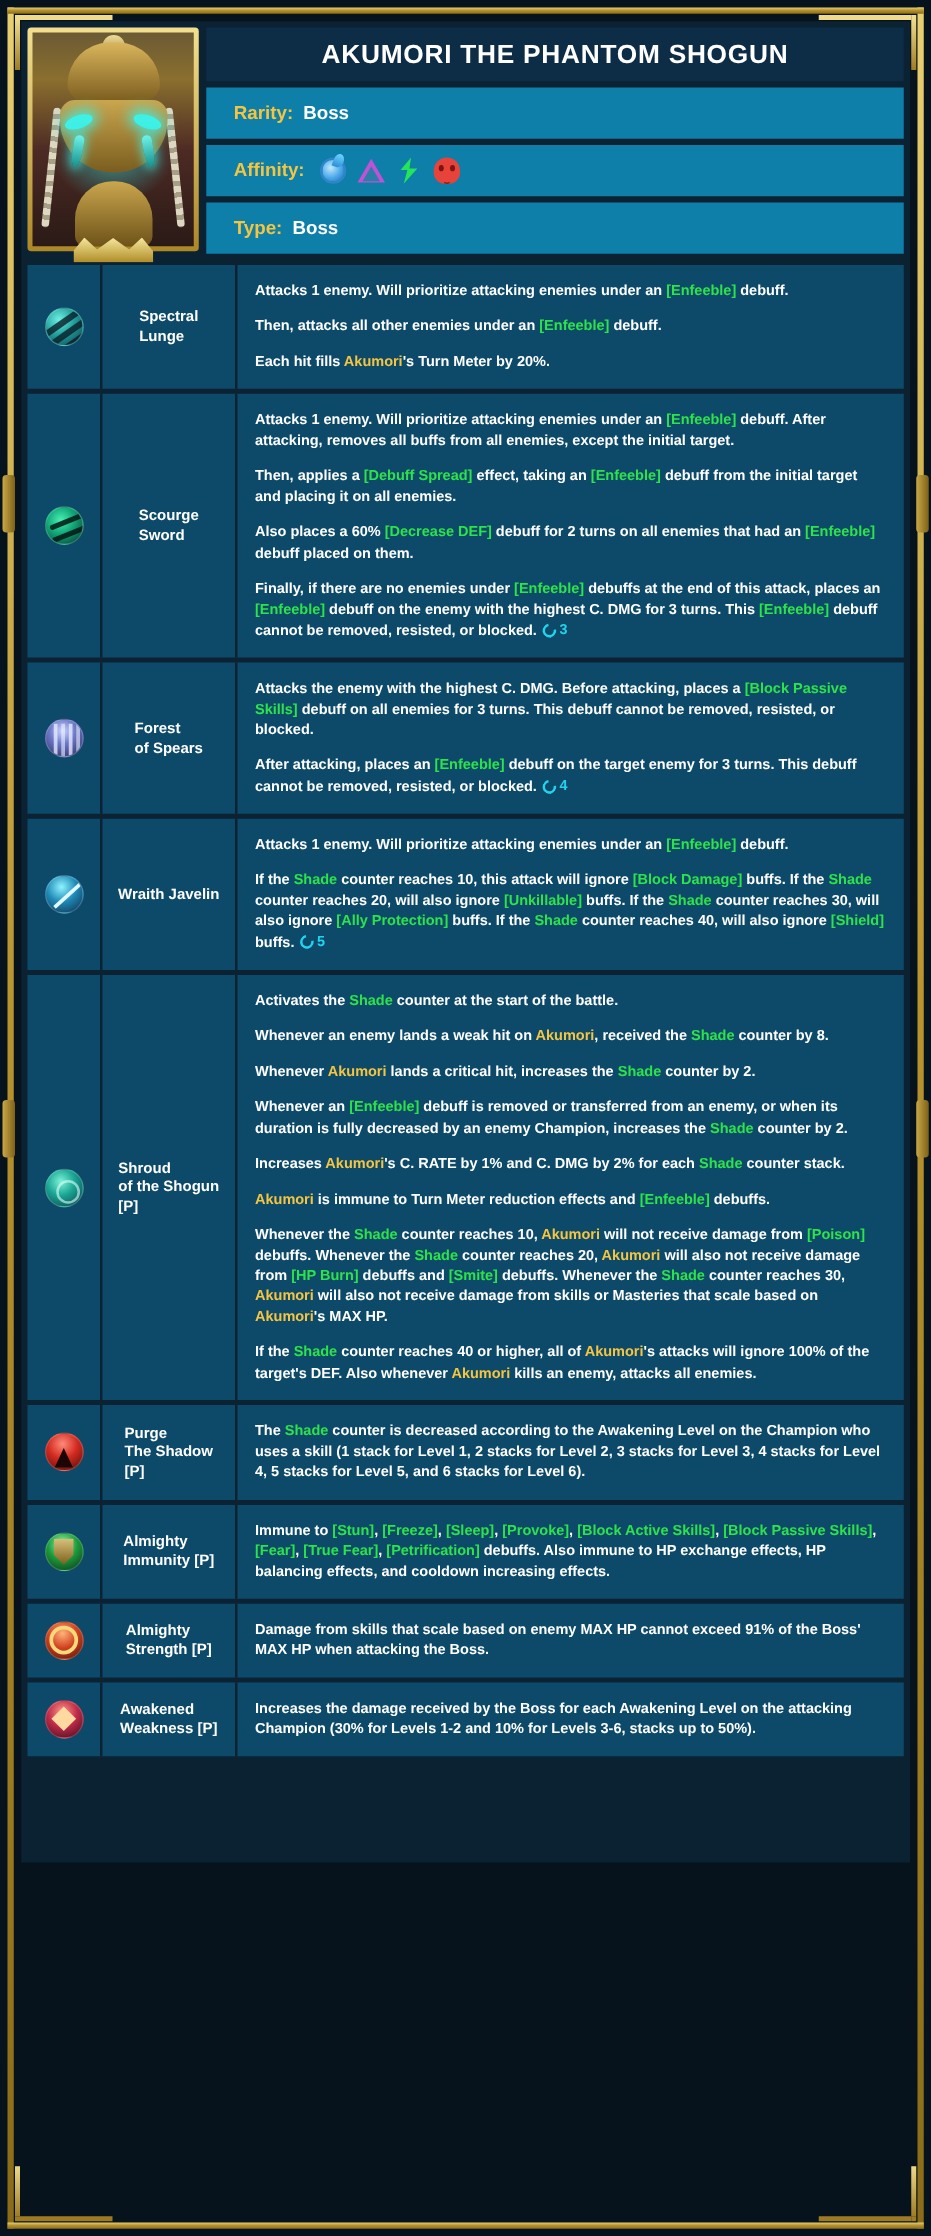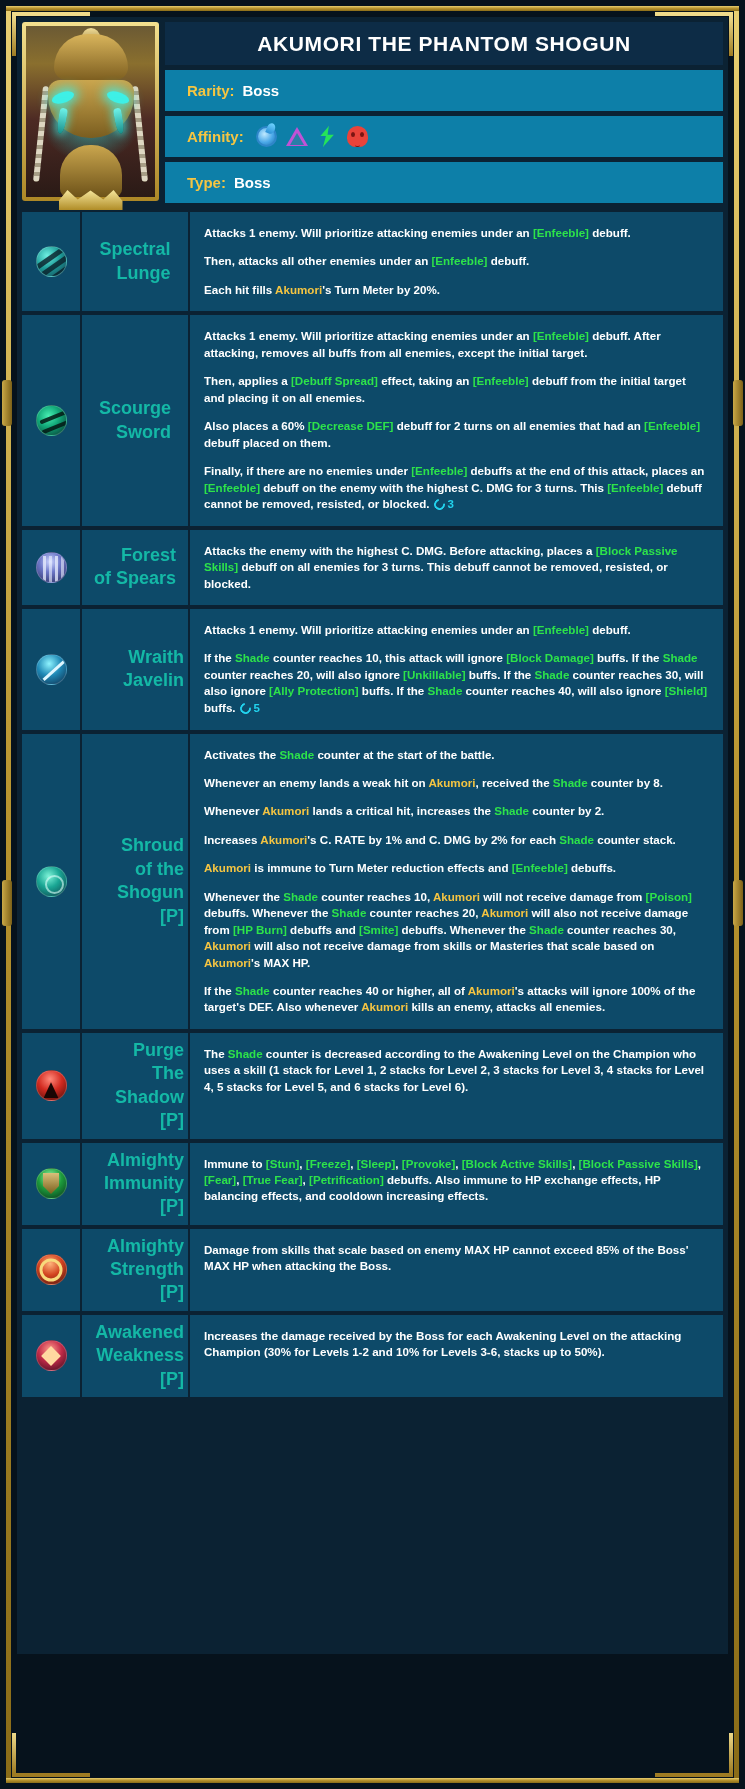--- a/index.html
+++ b/index.html
@@ -45,21 +45,21 @@
   }
   #notch-l1 { left: 2px; top: 380px; }
   #notch-l2 { left: 2px; top: 880px; }
   #notch-r1 { right: 2px; top: 380px; }
   #notch-r2 { right: 2px; top: 880px; }
 
   
   #content {
     position: absolute;
     left: 17px; top: 17px;
-    width: 711px; height: 1637px;
+    width: 711px; height: 1473px;
     background: #0b2233;
     overflow: hidden;
   }
 
   
   #header-block {
     display: flex;
     padding: 5px;
     gap: 6px;
   }
@@ -225,28 +225,28 @@
     border-right: 2px solid #0b2233;
     padding: 4px 0;
   }
   .skill-name-cell {
     flex: 0 0 108px;
     display: flex; align-items: center; justify-content: center;
     border-right: 2px solid #0b2233;
     padding: 6px 4px;
   }
   .skill-name-text {
-    color: #14b8a6; font-size: 18px; font-weight: bold;
-    text-align: right; line-height: 1.3;
+    color: #ffffff; font-size: 12px; font-weight: bold;
+    text-align: left; line-height: 1.3;
     white-space: pre-line;
   }
   .skill-desc-cell {
     flex: 1 1 auto;
     padding: 13px 14px 13px 14px;
-    display: flex; flex-direction: column; justify-content: flex-start;
+    display: flex; flex-direction: column; justify-content: flex-end;
     gap: 12px;
   }
   .desc-para {
     color: #ffffff;
     font-size: 11.6px;
     line-height: 1.42;
     font-weight: bold;
   }
   .hl { color: #2de34a; }
   .nm { color: #f5c542; }
@@ -389,20 +389,24 @@
         <div class="skill-row">
           <div class="skill-icon-cell">
             <div class="orb orb-forest"></div>
           </div>
           <div class="skill-name-cell">
             <div class="skill-name-text">Forest
 of Spears</div>
           </div>
           <div class="skill-desc-cell">
             <div class="desc-para"><span>Attacks the enemy with the highest C. DMG. Before attacking, places a </span><span class="hl">[Block Passive Skills]</span><span> debuff on all enemies for 3 turns. This debuff cannot be removed, resisted, or blocked.</span></div>
+            <div class="desc-para"><span>After attacking, places an </span><span class="hl">[Enfeeble]</span><span> debuff on the target enemy for 3 turns. This debuff cannot be removed, resisted, or blocked.</span><span class="cd-badge">
+                <span class="cd-ring"></span>
+                <span class="cd-num">4</span>
+              </span></div>
           </div>
         </div>
         <div class="skill-row">
           <div class="skill-icon-cell">
             <div class="orb orb-javelin"></div>
           </div>
           <div class="skill-name-cell">
             <div class="skill-name-text">Wraith Javelin</div>
           </div>
           <div class="skill-desc-cell">
@@ -419,20 +423,21 @@
           </div>
           <div class="skill-name-cell">
             <div class="skill-name-text">Shroud
 of the Shogun
 [P]</div>
           </div>
           <div class="skill-desc-cell">
             <div class="desc-para"><span>Activates the </span><span class="hl">Shade</span><span> counter at the start of the battle.</span></div>
             <div class="desc-para"><span>Whenever an enemy lands a weak hit on </span><span class="nm">Akumori</span><span>, received the </span><span class="hl">Shade</span><span> counter by 8.</span></div>
             <div class="desc-para"><span>Whenever </span><span class="nm">Akumori</span><span> lands a critical hit, increases the </span><span class="hl">Shade</span><span> counter by 2.</span></div>
+            <div class="desc-para"><span>Whenever an </span><span class="hl">[Enfeeble]</span><span> debuff is removed or transferred from an enemy, or when its duration is fully decreased by an enemy Champion, increases the </span><span class="hl">Shade</span><span> counter by 2.</span></div>
             <div class="desc-para"><span>Increases </span><span class="nm">Akumori</span><span>'s C. RATE by 1% and C. DMG by 2% for each </span><span class="hl">Shade</span><span> counter stack.</span></div>
             <div class="desc-para"><span class="nm">Akumori</span><span> is immune to Turn Meter reduction effects and </span><span class="hl">[Enfeeble]</span><span> debuffs.</span></div>
             <div class="desc-para"><span>Whenever the </span><span class="hl">Shade</span><span> counter reaches 10, </span><span class="nm">Akumori</span><span> will not receive damage from </span><span class="hl">[Poison]</span><span> debuffs. Whenever the </span><span class="hl">Shade</span><span> counter reaches 20, </span><span class="nm">Akumori</span><span> will also not receive damage from </span><span class="hl">[HP Burn]</span><span> debuffs and </span><span class="hl">[Smite]</span><span> debuffs. Whenever the </span><span class="hl">Shade</span><span> counter reaches 30, </span><span class="nm">Akumori</span><span> will also not receive damage from skills or Masteries that scale based on </span><span class="nm">Akumori</span><span>'s MAX HP.</span></div>
             <div class="desc-para"><span>If the </span><span class="hl">Shade</span><span> counter reaches 40 or higher, all of </span><span class="nm">Akumori</span><span>'s attacks will ignore 100% of the target's DEF. Also whenever </span><span class="nm">Akumori</span><span> kills an enemy, attacks all enemies.</span></div>
           </div>
         </div>
         <div class="skill-row">
           <div class="skill-icon-cell">
             <div class="orb orb-purge"></div>
           </div>
@@ -459,21 +464,21 @@
         </div>
         <div class="skill-row">
           <div class="skill-icon-cell">
             <div class="orb orb-strength"></div>
           </div>
           <div class="skill-name-cell">
             <div class="skill-name-text">Almighty
 Strength [P]</div>
           </div>
           <div class="skill-desc-cell">
-            <div class="desc-para"><span>Damage from skills that scale based on enemy MAX HP cannot exceed 85% of the Boss' MAX HP when attacking the Boss.</span></div>
+            <div class="desc-para"><span>Damage from skills that scale based on enemy MAX HP cannot exceed 91% of the Boss' MAX HP when attacking the Boss.</span></div>
           </div>
         </div>
         <div class="skill-row">
           <div class="skill-icon-cell">
             <div class="orb orb-awakened"></div>
           </div>
           <div class="skill-name-cell">
             <div class="skill-name-text">Awakened
 Weakness [P]</div>
           </div>

